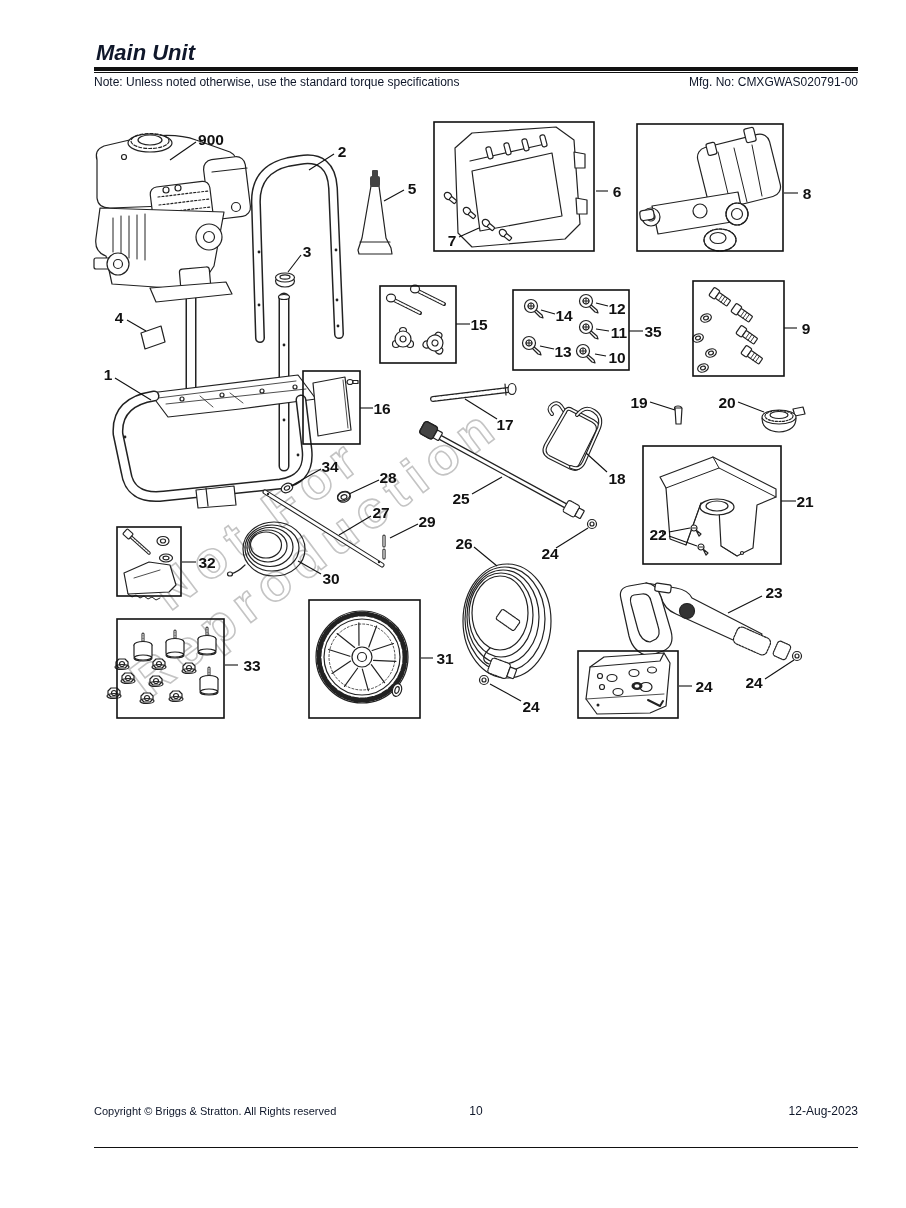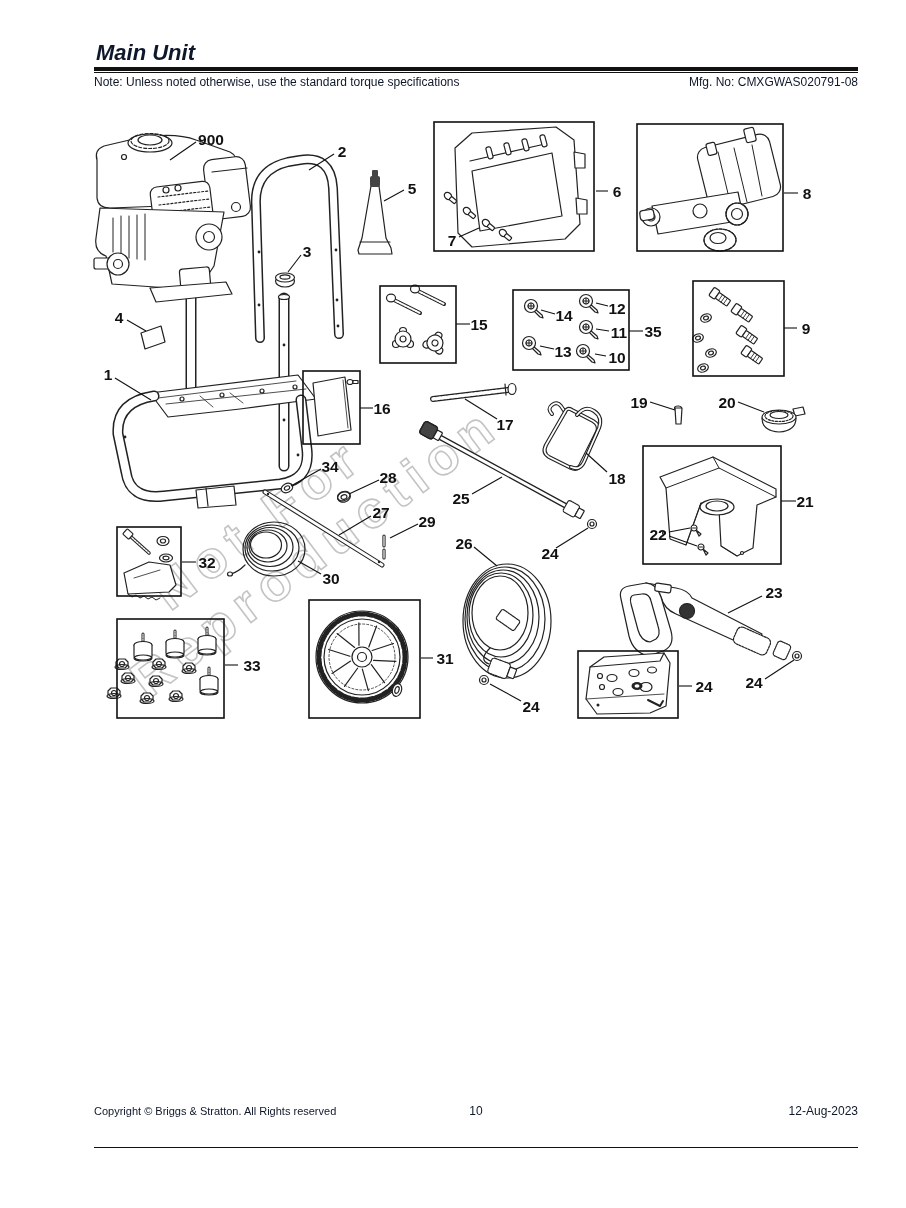--- a/index.html
+++ b/index.html
@@ -32,21 +32,21 @@
 </head>
 <body>
 
 <div class="page">
 
   <div class="abs page-title">Main Unit</div>
   <div class="abs rule-thick"></div>
   <div class="abs rule-thin"></div>
   <div class="abs note-row">
     <span>Note: Unless noted otherwise, use the standard torque specifications</span>
-    <span>Mfg. No: CMXGWAS020791-08</span>
+    <span>Mfg. No: CMXGWAS020791-00</span>
   </div>
 
   <svg class="diagram" width="906" height="1208" viewBox="0 0 906 1208" xmlns="http://www.w3.org/2000/svg">
 
     <defs>
       <g id="spk">
         <line x1="11" y1="-5" x2="33" y2="-9"></line>
         <line x1="11" y1="5" x2="33" y2="9"></line>
       </g>
     </defs>

